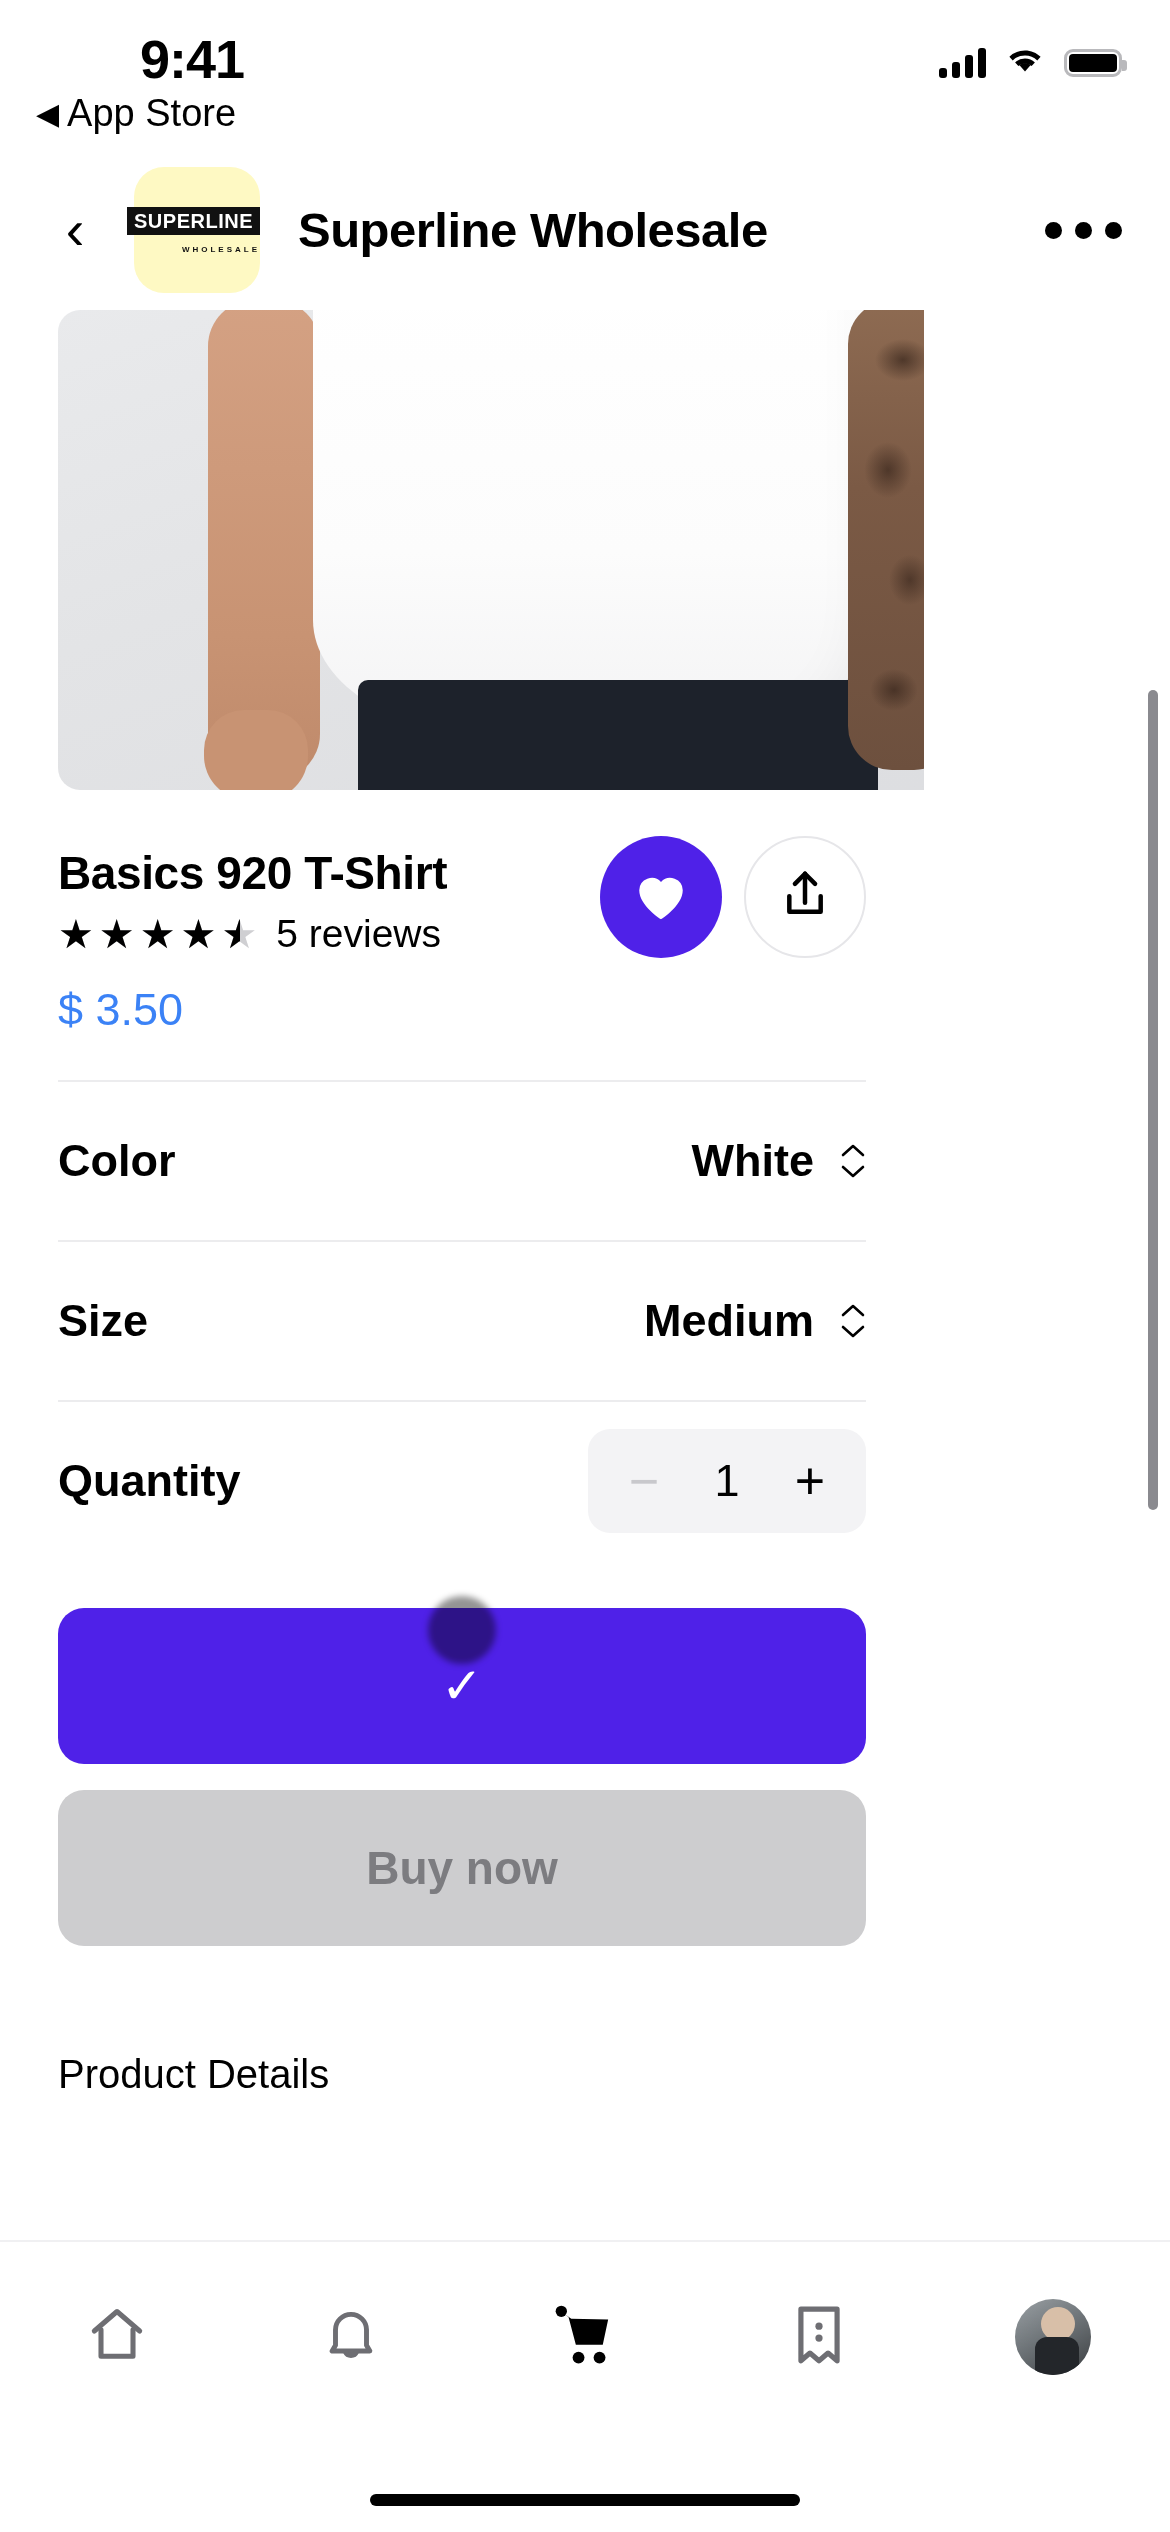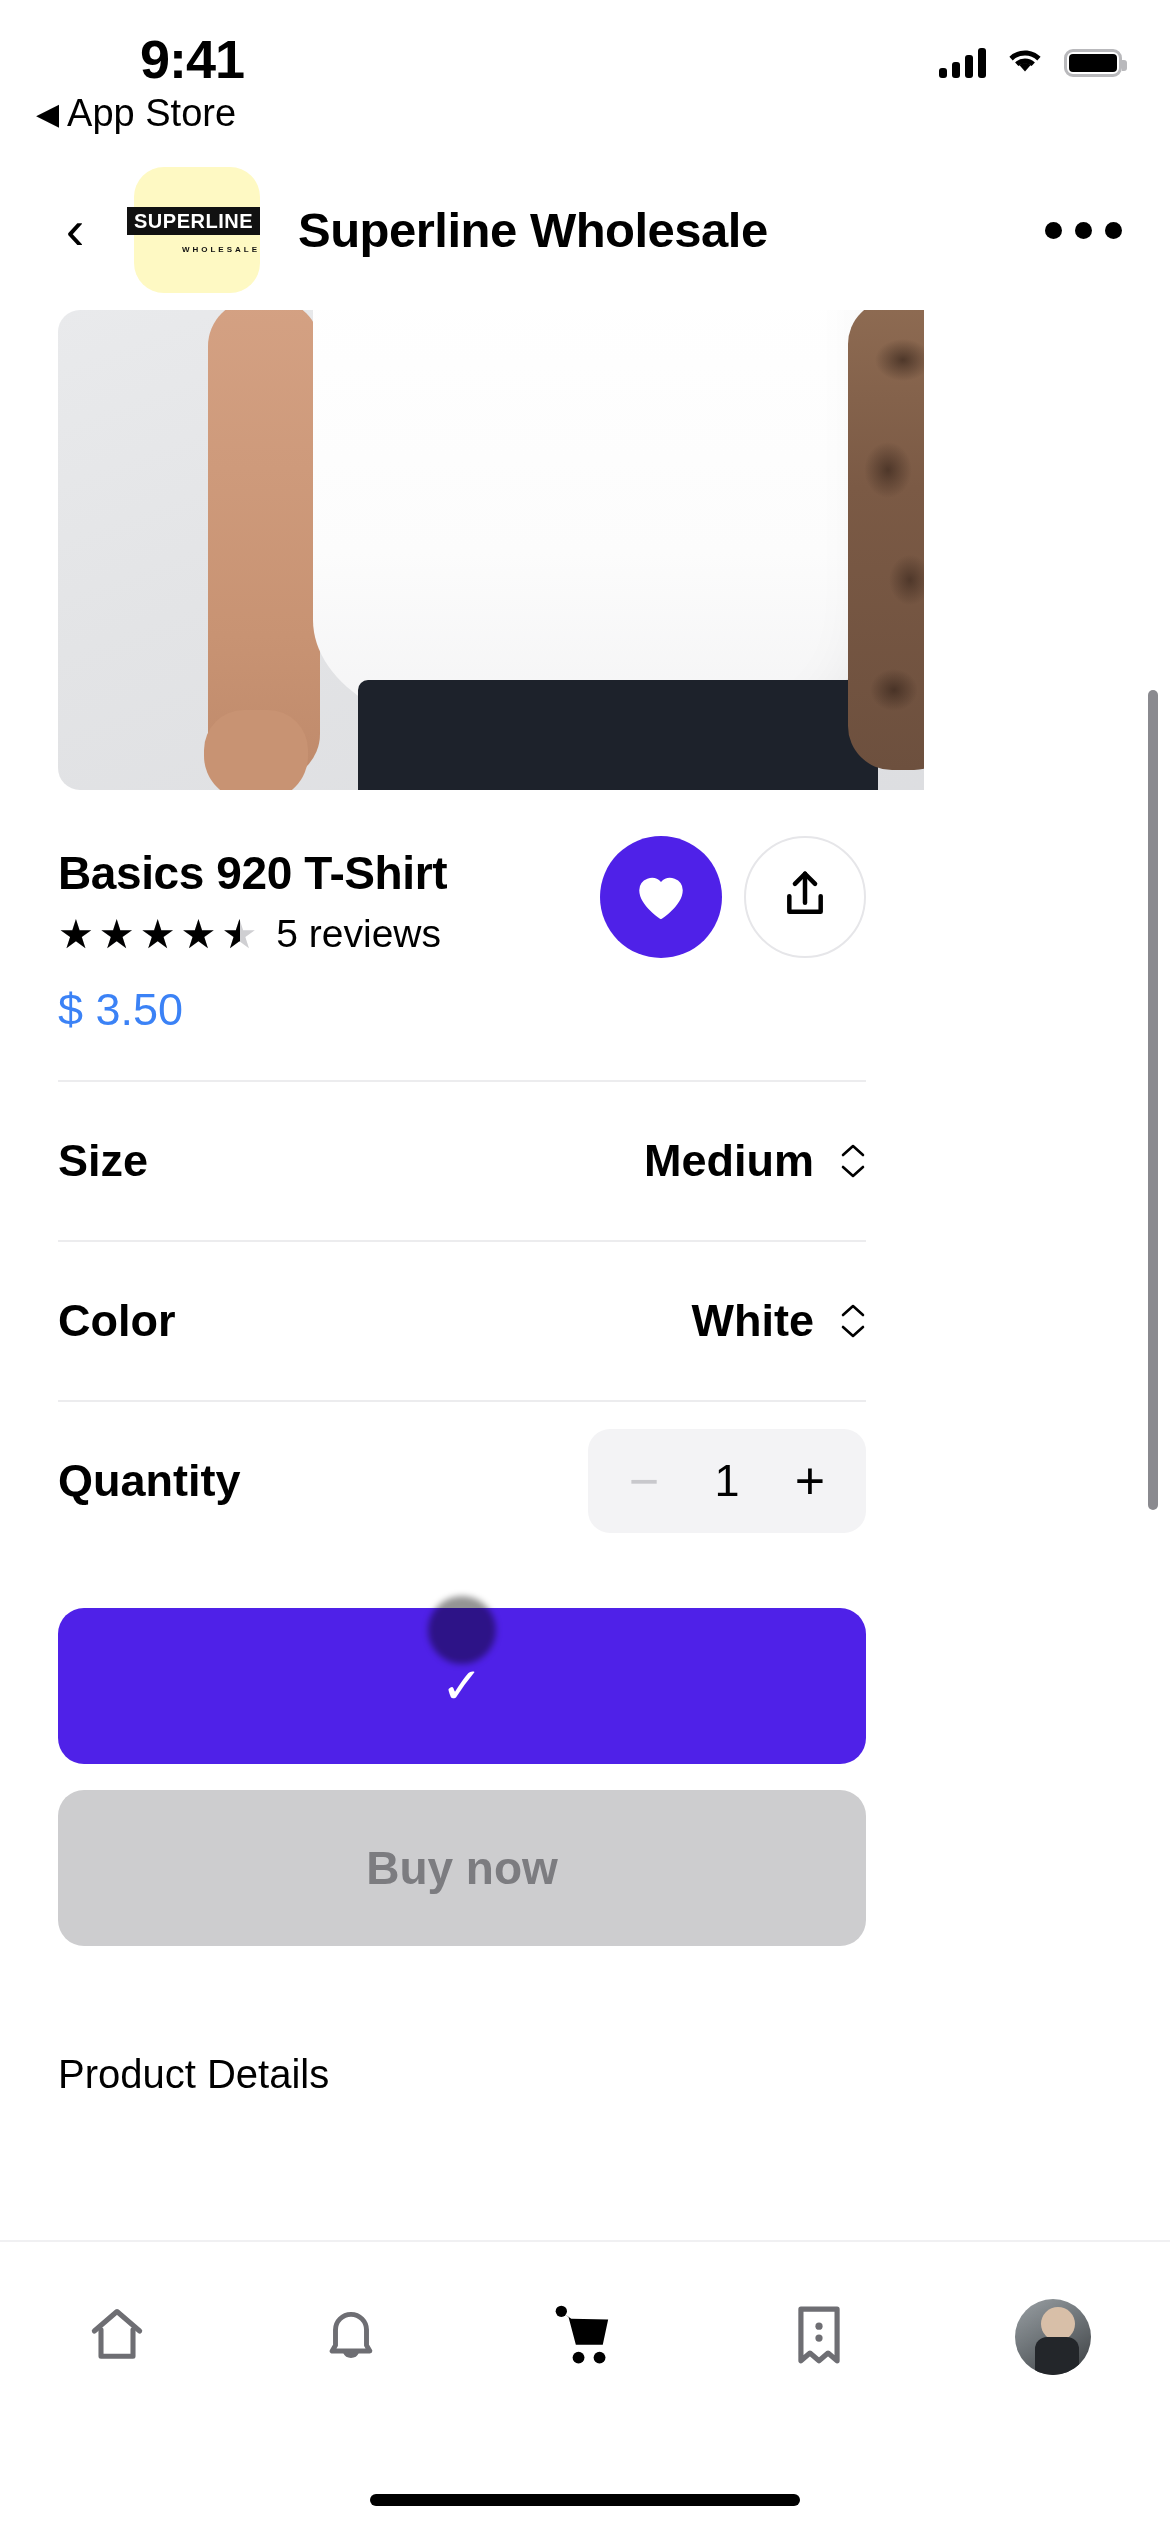--- a/index.html
+++ b/index.html
@@ -299,52 +299,52 @@
               <path d="M12 16V3"></path>
                 <path d="M7.5 7.5 12 3l4.5 4.5"></path>
               <path d="M5 13v7h14v-7"></path>
             </svg>
           </span>
         </div>
       </div>
     </div>
 
     <div class="opts">
+
+      <div class="opt-row">
+        <div class="opt-label">Color</div>
+        <div class="opt-right">
+          <div class="opt-value">White</div>
+          <div class="chev-ud">
+            <svg width="26" height="15" viewBox="0 0 26 15" fill="none" stroke="#000" stroke-width="2.6" stroke-linecap="round" stroke-linejoin="round">
+                <path d="M3 12 13 3l10 9"></path>
+              </svg>
+            <svg width="26" height="15" viewBox="0 0 26 15" fill="none" stroke="#000" stroke-width="2.6" stroke-linecap="round" stroke-linejoin="round">
+                <path d="M3 3 13 12l10-9"></path>
+              </svg>
+          </div>
+        </div>
+      </div>
 
       <div class="opt-row">
         <div class="opt-label">Size</div>
         <div class="opt-right">
           <div class="opt-value">Medium</div>
           <div class="chev-ud">
             <svg width="26" height="15" viewBox="0 0 26 15" fill="none" stroke="#000" stroke-width="2.6" stroke-linecap="round" stroke-linejoin="round">
                 <path d="M3 12 13 3l10 9"></path>
               </svg>
             <svg width="26" height="15" viewBox="0 0 26 15" fill="none" stroke="#000" stroke-width="2.6" stroke-linecap="round" stroke-linejoin="round">
                 <path d="M3 3 13 12l10-9"></path>
               </svg>
           </div>
         </div>
       </div>
 
       <div class="opt-row">
-        <div class="opt-label">Color</div>
-        <div class="opt-right">
-          <div class="opt-value">White</div>
-          <div class="chev-ud">
-            <svg width="26" height="15" viewBox="0 0 26 15" fill="none" stroke="#000" stroke-width="2.6" stroke-linecap="round" stroke-linejoin="round">
-                <path d="M3 12 13 3l10 9"></path>
-              </svg>
-            <svg width="26" height="15" viewBox="0 0 26 15" fill="none" stroke="#000" stroke-width="2.6" stroke-linecap="round" stroke-linejoin="round">
-                <path d="M3 3 13 12l10-9"></path>
-              </svg>
-          </div>
-        </div>
-      </div>
-
-      <div class="opt-row">
         <div class="opt-label">Quantity</div>
         <div class="qty-box">
           <span class="qty-btn dim">−</span>
           <span class="qty-val">1</span>
           <span class="qty-btn">+</span>
         </div>
       </div>
     </div>
 
     <div class="ctas">

